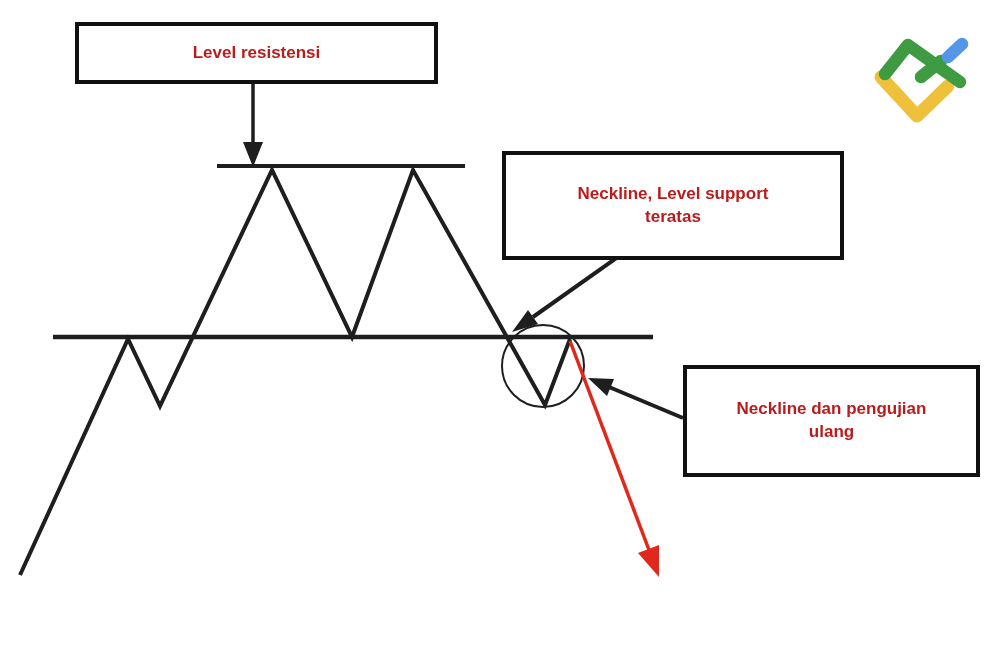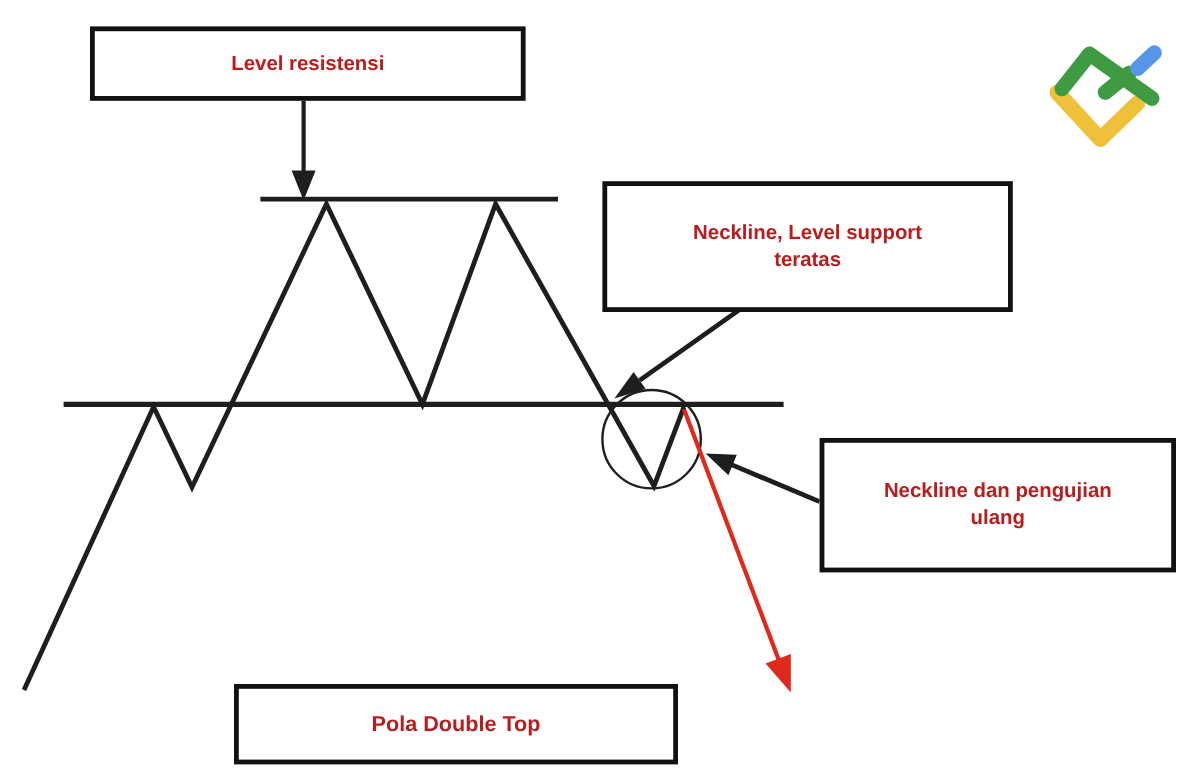--- a/index.html
+++ b/index.html
@@ -85,17 +85,14 @@
   </div>
 
   <div class="label-box" id="box-neckline">
     <span class="wrap-limit">Neckline, Level support teratas</span>
   </div>
 
   <div class="label-box" id="box-breakout">
     <span class="wrap-limit">Neckline dan pengujian ulang</span>
   </div>
 
-  <div class="label-box" id="box-pattern">
-    <span class="wrap-limit">Pola Double Top</span>
-  </div>
 
 </div>
 
 </body></html>

